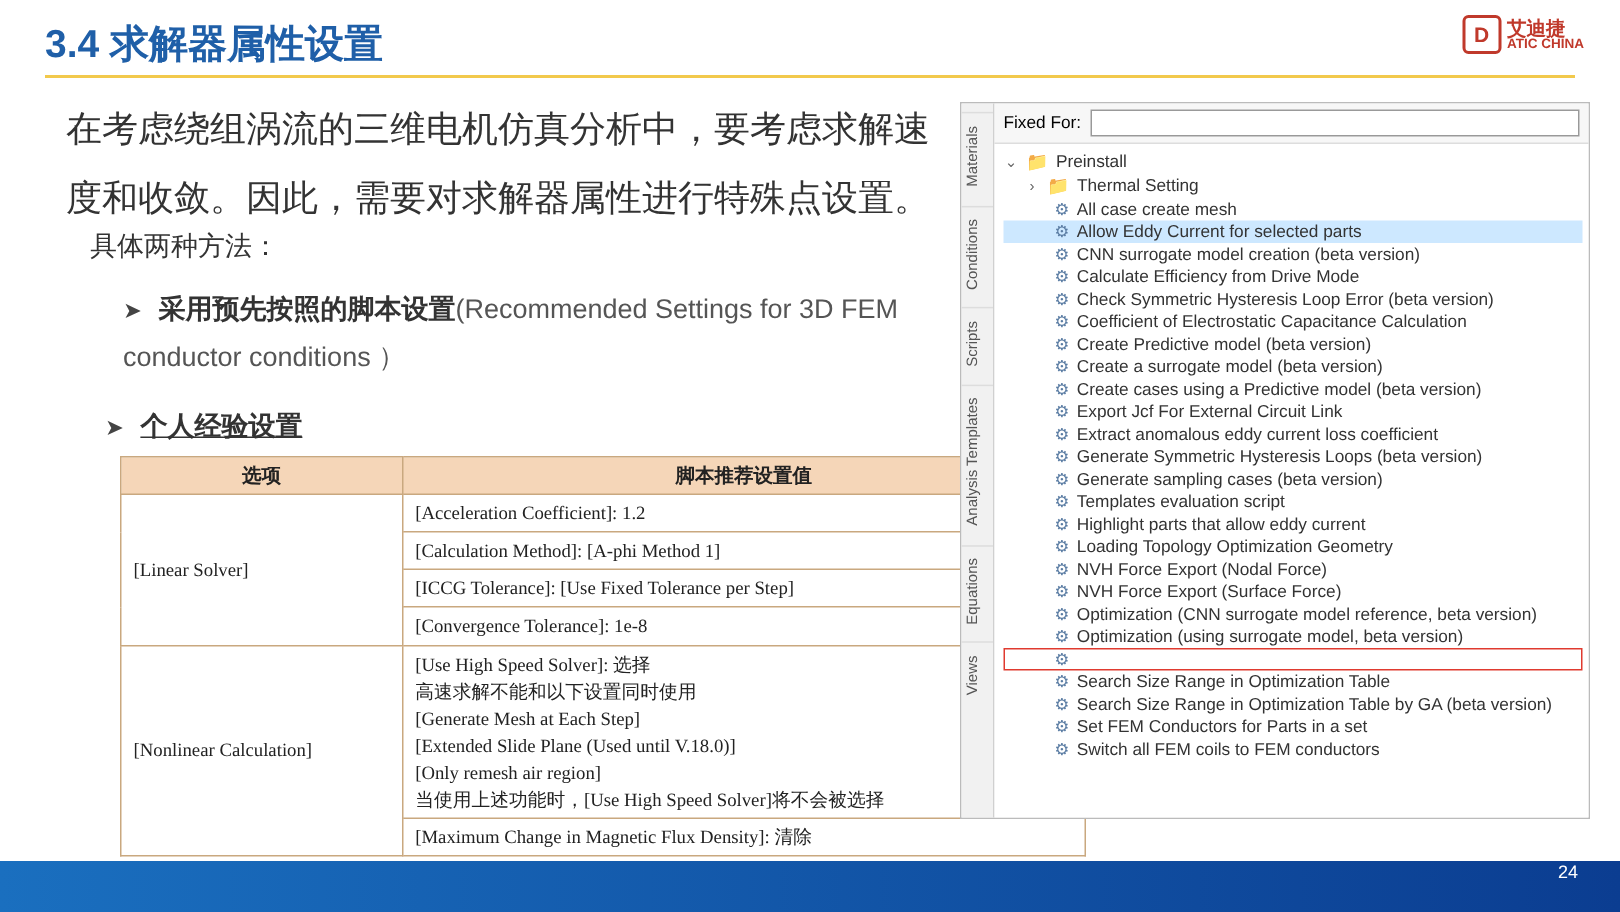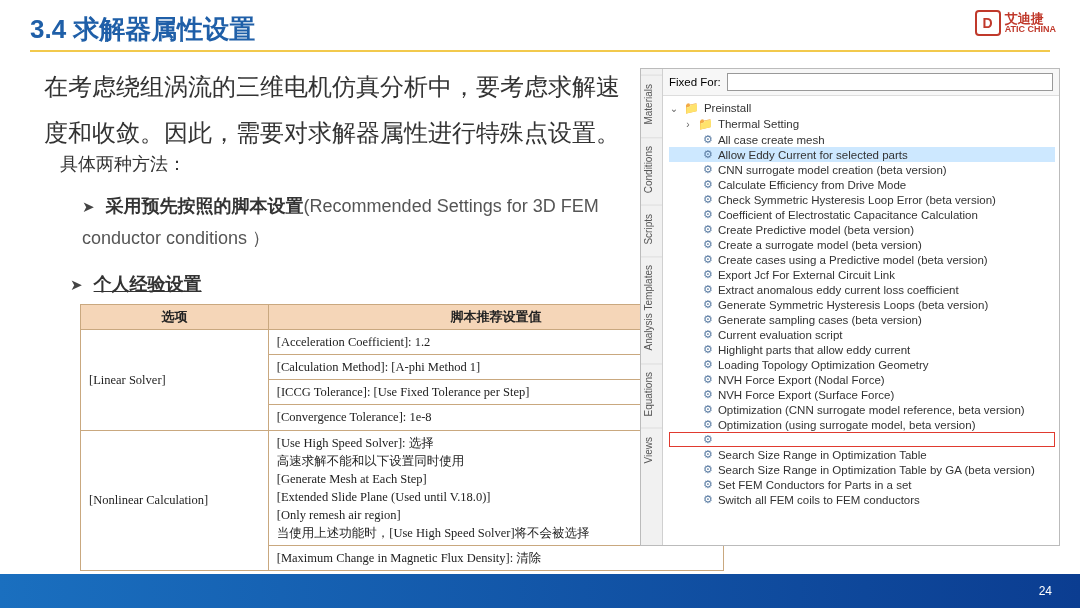--- a/index.html
+++ b/index.html
@@ -4,21 +4,21 @@
 <style>
   * { box-sizing: border-box; margin: 0; padding: 0; }
   body {
     width: 1080px; height: 608px;
     font-family: "Microsoft YaHei", Arial, sans-serif;
     background: #fff; position: relative; overflow: hidden;
   }
   .footer-band {
     position: absolute; left: 0; bottom: 0; width: 100%; height: 34px;
     background: linear-gradient(90deg, #1a6fbf 0%, #0b3d91 100%);
-    color: #fff; font-size: 12px; display:flex; align-items:center; justify-content:flex-end; padding-right:28px;
+    color: #fff; font-size: 12px; display:flex; justify-content:flex-end; padding-right:28px;
   }
   .title-bar {
     position:absolute; left:30px; top:12px; font-size:26px; font-weight:700; color:#1f5fa8;
   }
   .title-rule { position:absolute; left:30px; top:50px; width:1020px; height:2px; background:#f2c94c; }
   .logo {
     position:absolute; right:24px; top:10px; display:flex; align-items:center; gap:4px;
   }
   .logo-mark { width:26px; height:26px; border:2px solid #c0392b; border-radius:4px; display:flex;align-items:center;justify-content:center;font-weight:700;color:#c0392b;font-size:14px;}
   .logo-text { display:flex; flex-direction:column; line-height:1; }
@@ -209,21 +209,21 @@
         <div class="node level3">
           <span class="gear">⚙</span>
           <span class="treeline">Generate Symmetric Hysteresis Loops (beta version)</span>
         </div>
         <div class="node level3">
           <span class="gear">⚙</span>
           <span class="treeline">Generate sampling cases (beta version)</span>
         </div>
         <div class="node level3">
           <span class="gear">⚙</span>
-          <span class="treeline">Current evaluation script</span>
+          <span class="treeline">Templates evaluation script</span>
         </div>
         <div class="node level3">
           <span class="gear">⚙</span>
           <span class="treeline">Highlight parts that allow eddy current</span>
         </div>
         <div class="node level3">
           <span class="gear">⚙</span>
           <span class="treeline">Loading Topology Optimization Geometry</span>
         </div>
         <div class="node level3">

